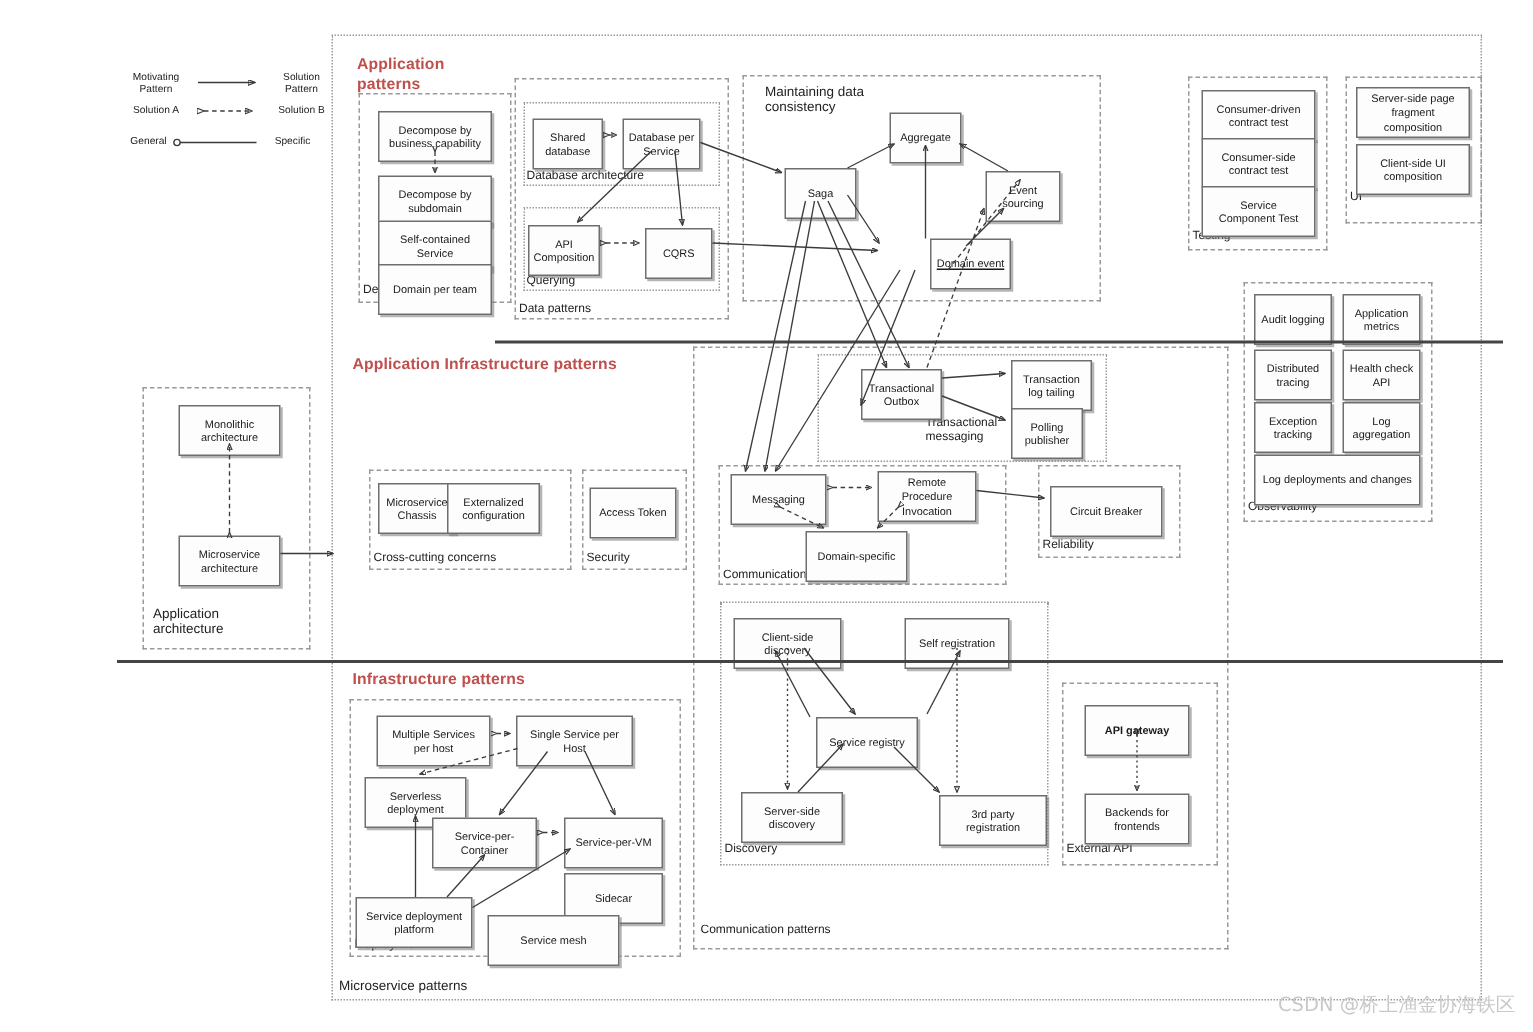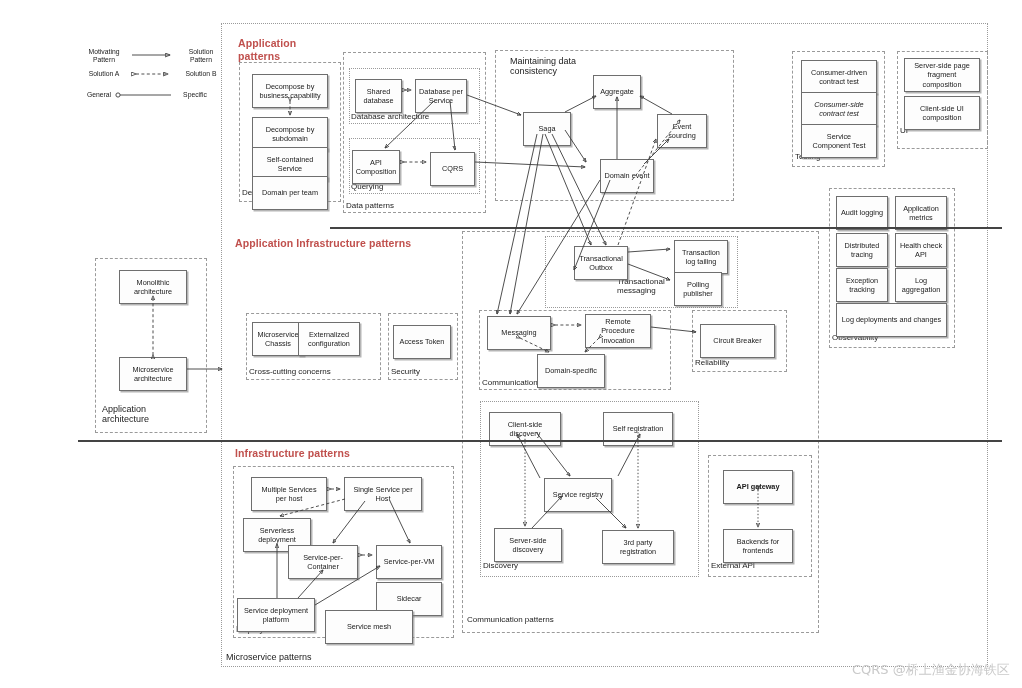--- a/index.html
+++ b/index.html
@@ -89,26 +89,26 @@
   <div class="group dotted" style="left:309px;top:138px;width:131px;height:56px;"></div>
   <div class="glabel sm" style="left:311px;top:182px;">Querying</div>
   <div class="pbox" style="left:312px;top:150px;width:48px;height:23px;">API<br>Composition</div>
   <div class="pbox" style="left:390px;top:152px;width:45px;height:20px;">CQRS</div>
 
   <div class="group" style="left:455px;top:50px;width:239px;height:151px;"></div>
   <div class="glabel" style="left:470px;top:56px;"><span>Maintaining data</span><br><span>consistency</span></div>
   <div class="pbox" style="left:553px;top:75px;width:48px;height:20px;">Aggregate</div>
   <div class="pbox" style="left:483px;top:112px;width:48px;height:22px;">Saga</div>
   <div class="pbox" style="left:617px;top:114px;width:50px;height:24px;">Event<br>sourcing</div>
-  <div class="pbox" style="left:560px;top:159px;width:54px;height:14px;">Domain event</div>
+  <div class="pbox" style="left:580px;top:159px;width:54px;height:14px;text-decoration:underline;">Domain event</div>
 
   <div class="group" style="left:752px;top:51px;width:93px;height:116px;"></div>
   <div class="glabel sm" style="left:755px;top:152px;">Testing</div>
   <div class="pbox" style="left:761px;top:60px;width:76px;height:24px;">Consumer-driven<br>contract test</div>
-  <div class="pbox" style="left:761px;top:92px;width:76px;height:24px;font-style:italic;">Consumer-side<br>contract test</div>
+  <div class="pbox" style="left:761px;top:92px;width:76px;height:24px;">Consumer-side<br>contract test</div>
   <div class="pbox" style="left:761px;top:124px;width:76px;height:24px;">Service<br>Component Test</div>
 
   <div class="group" style="left:857px;top:51px;width:91px;height:98px;"></div>
   <div class="glabel sm" style="left:860px;top:126px;">UI</div>
   <div class="pbox" style="left:864px;top:58px;width:76px;height:31px;">Server-side page<br>fragment<br>composition</div>
   <div class="pbox" style="left:864px;top:96px;width:76px;height:24px;">Client-side  UI<br>composition</div>
 
   <div class="group" style="left:789px;top:188px;width:126px;height:160px;"></div>
   <div class="glabel sm" style="left:792px;top:333px;">Observability</div>
   <div class="pbox" style="left:796px;top:196px;width:52px;height:22px;">Audit logging</div>
@@ -151,42 +151,42 @@
   <div class="group" style="left:652px;top:310px;width:95px;height:62px;"></div>
   <div class="glabel sm" style="left:655px;top:358px;">Reliability</div>
   <div class="pbox" style="left:660px;top:324px;width:75px;height:20px;">Circuit Breaker</div>
 
   <div class="group dotted" style="left:440px;top:401px;width:219px;height:176px;"></div>
   <div class="glabel sm" style="left:443px;top:561px;">Discovery</div>
   <div class="pbox" style="left:449px;top:412px;width:72px;height:20px;">Client-side discovery</div>
   <div class="pbox" style="left:563px;top:412px;width:70px;height:20px;">Self registration</div>
   <div class="pbox" style="left:504px;top:478px;width:68px;height:20px;">Service registry</div>
   <div class="pbox" style="left:454px;top:528px;width:68px;height:24px;">Server-side<br>discovery</div>
-  <div class="pbox" style="left:562px;top:530px;width:72px;height:20px;">3rd party registration</div>
+  <div class="pbox" style="left:586px;top:530px;width:72px;height:20px;">3rd party registration</div>
 
   <div class="group" style="left:668px;top:455px;width:104px;height:122px;"></div>
   <div class="glabel sm" style="left:671px;top:561px;">External API</div>
   <div class="pbox" style="left:683px;top:470px;width:70px;height:20px;font-weight:bold;">API gateway</div>
   <div class="pbox" style="left:683px;top:529px;width:70px;height:24px;">Backends for<br>frontends</div>
 
   <div class="group" style="left:193px;top:466px;width:221px;height:172px;"></div>
   <div class="glabel" style="left:196px;top:624px;">Deployment</div>
   <div class="pbox" style="left:211px;top:477px;width:76px;height:24px;">Multiple Services<br>per host</div>
   <div class="pbox" style="left:304px;top:477px;width:78px;height:24px;">Single Service per<br>Host</div>
   <div class="pbox" style="left:203px;top:518px;width:68px;height:24px;">Serverless<br>deployment</div>
   <div class="pbox" style="left:248px;top:545px;width:70px;height:24px;">Service-per-<br>Container</div>
   <div class="pbox" style="left:336px;top:545px;width:66px;height:20px;">Service-per-VM</div>
   <div class="pbox" style="left:336px;top:582px;width:66px;height:20px;">Sidecar</div>
   <div class="pbox" style="left:285px;top:610px;width:88px;height:20px;">Service mesh</div>
   <div class="pbox" style="left:197px;top:598px;width:78px;height:24px;">Service deployment<br>platform</div>
 
   <div class="rule" style="left:290px;top:227px;width:672px;"></div>
   <div class="rule" style="left:38px;top:440px;width:924px;"></div>
 
-  <div class="watermark" style="left:812px;top:661px;">CQRS @桥上渔金协海铁区</div>
+  <div class="watermark" style="left:812px;top:661px;">CSDN @桥上渔金协海铁区</div>
 
   <svg class="edges" viewBox="0 0 1022 688">
     <defs>
       <marker id="ah" markerWidth="6" markerHeight="6" refX="5.2" refY="2.2" orient="auto">
         <path d="M0,0 L5.4,2.2 L0,4.4 z" fill="#3b3b3b" stroke="none"></path>
       </marker>
       <marker id="ahs" markerWidth="5" markerHeight="5" refX="4.4" refY="1.9" orient="auto">
         <path d="M0,0 L4.6,1.9 L0,3.8 z" fill="#3b3b3b" stroke="none"></path>
       </marker>
     </defs>

